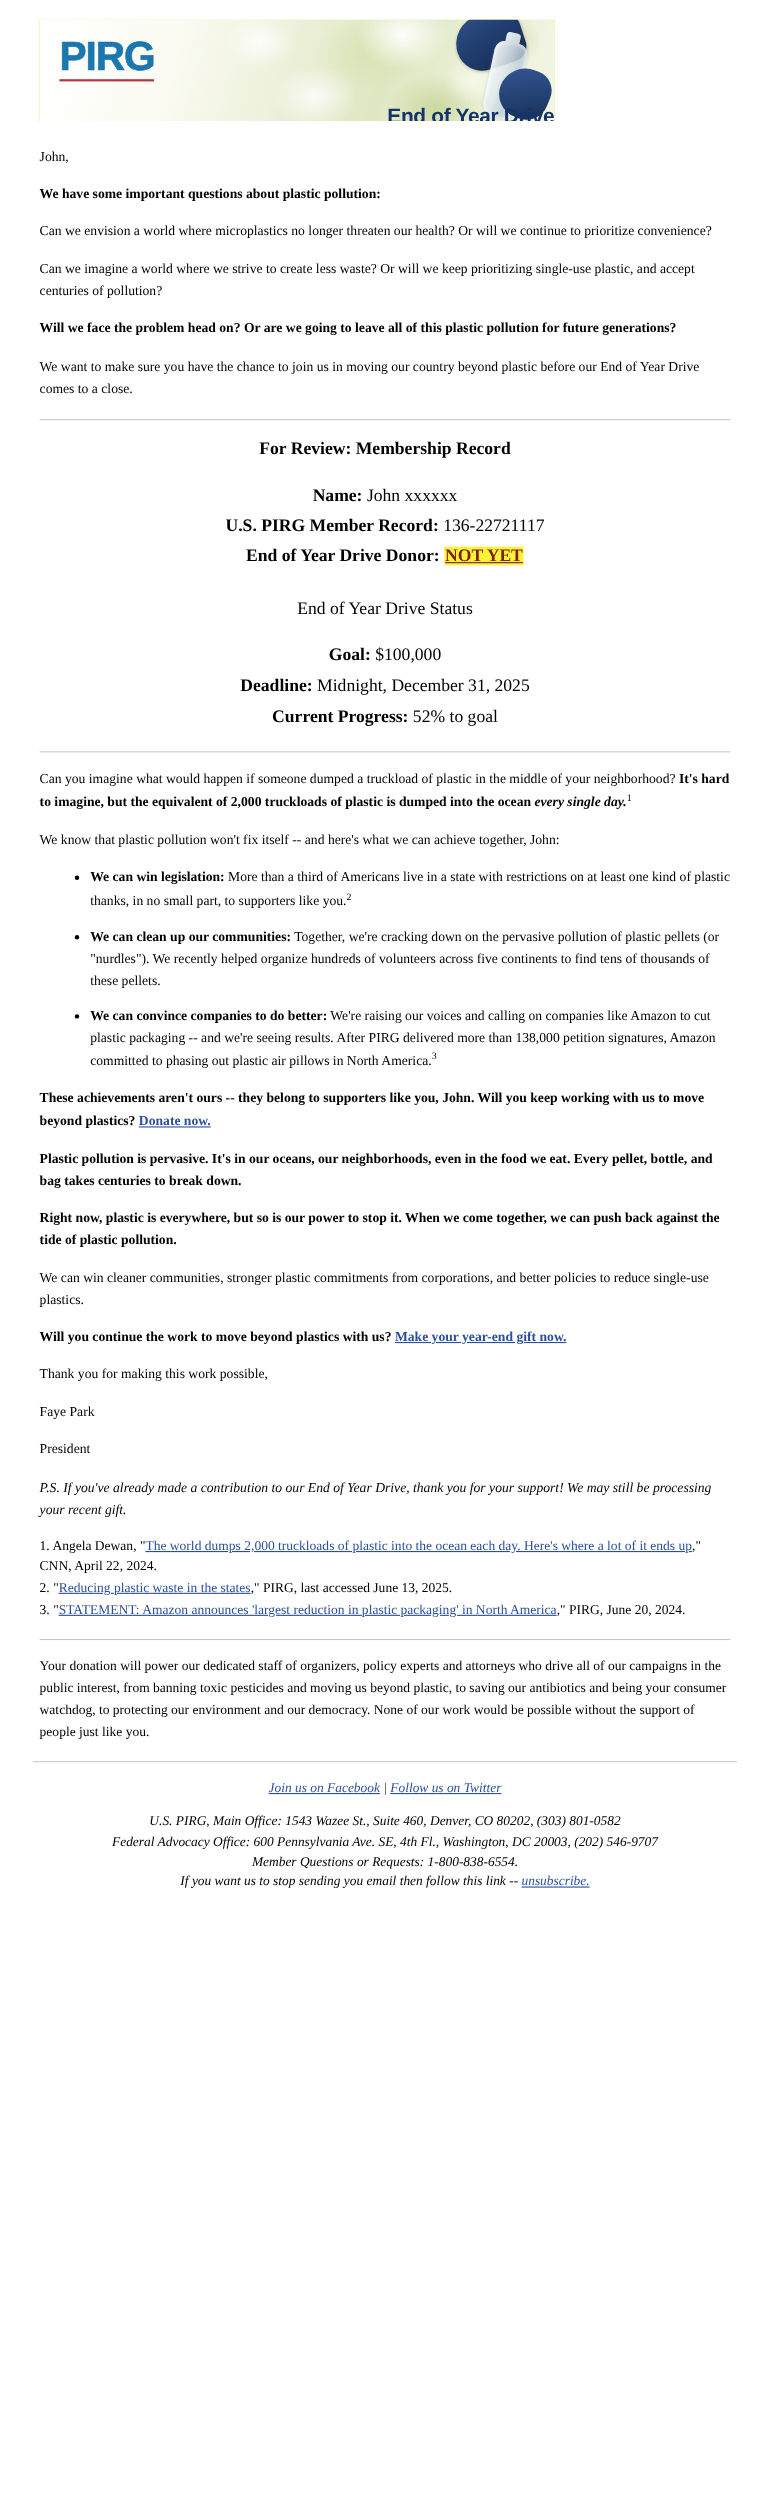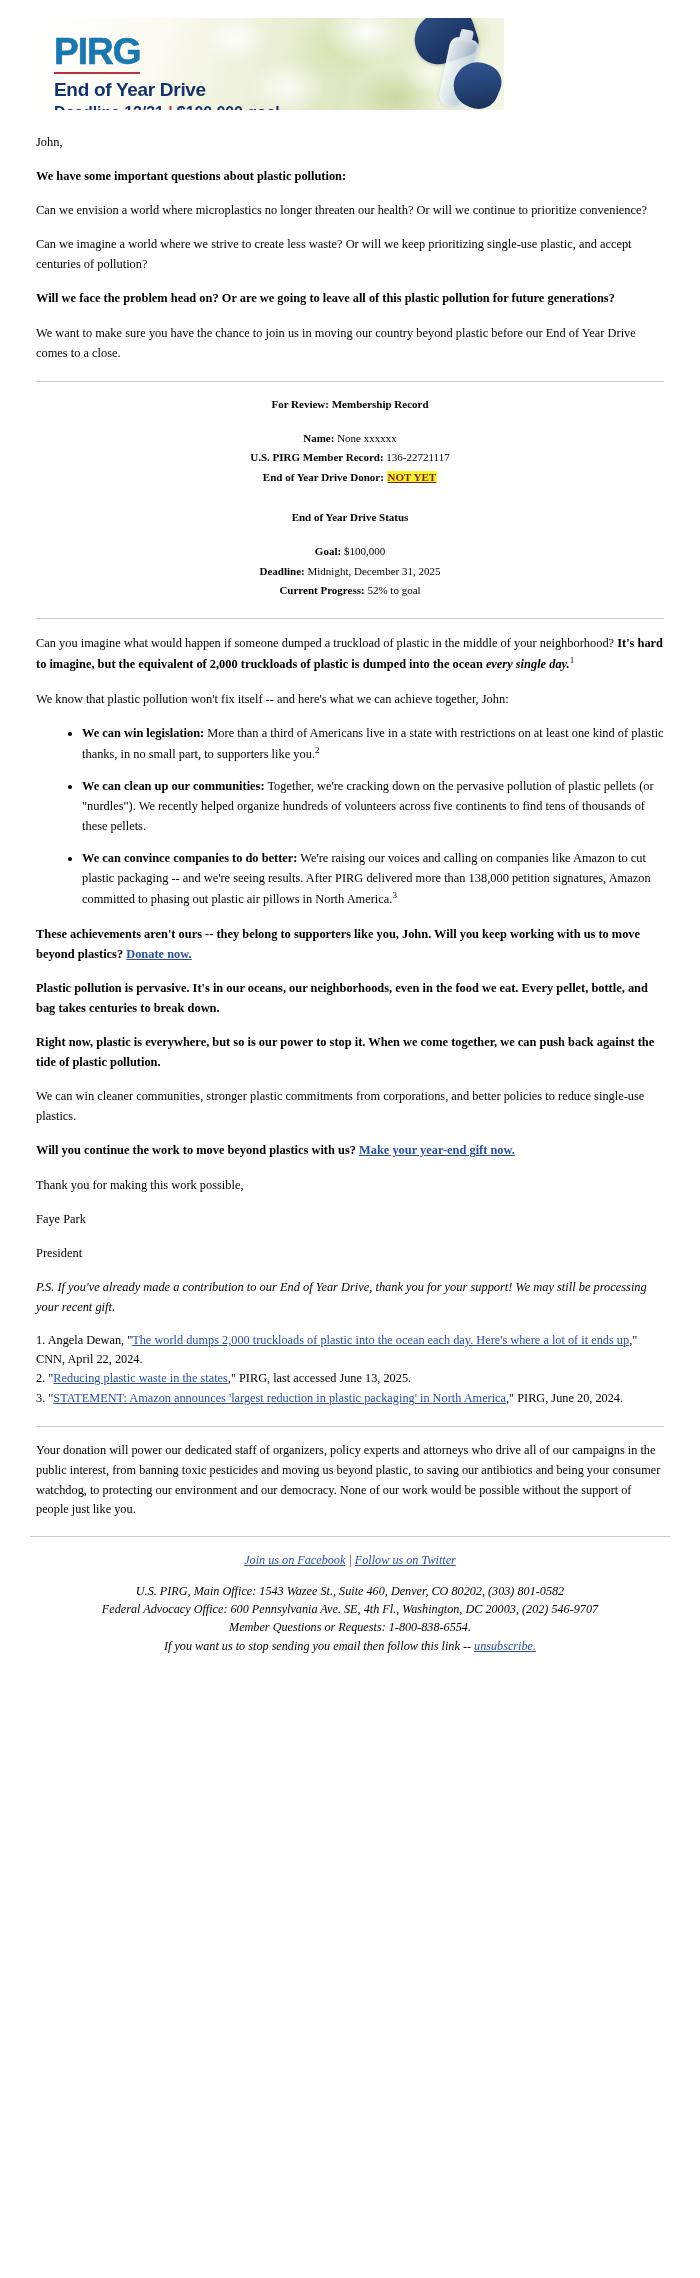--- a/index.html
+++ b/index.html
@@ -104,22 +104,23 @@
     display: inline-block;
     padding-bottom: 2px;
     border-bottom: 2.5px solid #b5353f;
     -webkit-text-stroke: 0.6px #1b77ae;
   }
   .banner-title {
     font-family: "Liberation Sans", sans-serif;
     font-weight: bold;
     font-size: 19px;
     color: #14336b;
-    margin-top: 5px;
+    margin-top: 22px;
     letter-spacing: -0.3px;
+    text-align: right;
   }
   .banner-sub {
     font-family: "Liberation Sans", sans-serif;
     font-weight: bold;
     font-size: 16px;
     color: #14336b;
     margin-top: 3px;
     letter-spacing: -0.1px;
   }
   .banner-sub .pipe { color: #c0392b; }
@@ -147,31 +148,31 @@
   }
   .hr {
     border: 0;
     border-top: 1px solid #c9c9c9;
     margin: 18px 0 14px 0;
   }
 
   
   .record {
     text-align: center;
-    font-size: 11px;
+    font-size: 16px;
     line-height: 1.62;
   }
   .record .heading {
     font-weight: bold;
     margin: 6px 0 16px 0;
   }
   .record .row { margin: 0 0 2px 0; }
   .record .row .label { font-weight: bold; }
   .record .status-heading {
-    font-weight: bold;
+    font-weight: normal;
     margin: 22px 0 16px 0;
   }
   .hl {
     background: #fbf436;
     color: #7f1d1d;
     font-weight: bold;
     text-decoration: underline;
     padding: 0 1px;
   }
 
@@ -260,21 +261,21 @@
 
     <p>We want to make sure you have the chance to join us in moving our country beyond plastic before our End of Year Drive comes to a close.</p>
 
 
     <hr class="hr">
 
     <div class="record">
       <div class="heading">For Review: Membership Record</div>
 
       <div class="row">
-        <span class="label">Name:</span><span> None xxxxxx</span>
+        <span class="label">Name:</span><span> John xxxxxx</span>
       </div>
       <div class="row">
         <span class="label">U.S. PIRG Member Record:</span><span> 136-22721117</span>
       </div>
       <div class="row">
         <span class="label">End of Year Drive Donor:</span>
         <span class="hl">NOT YET</span>
       </div>
 
       <div class="status-heading">End of Year Drive Status</div>

